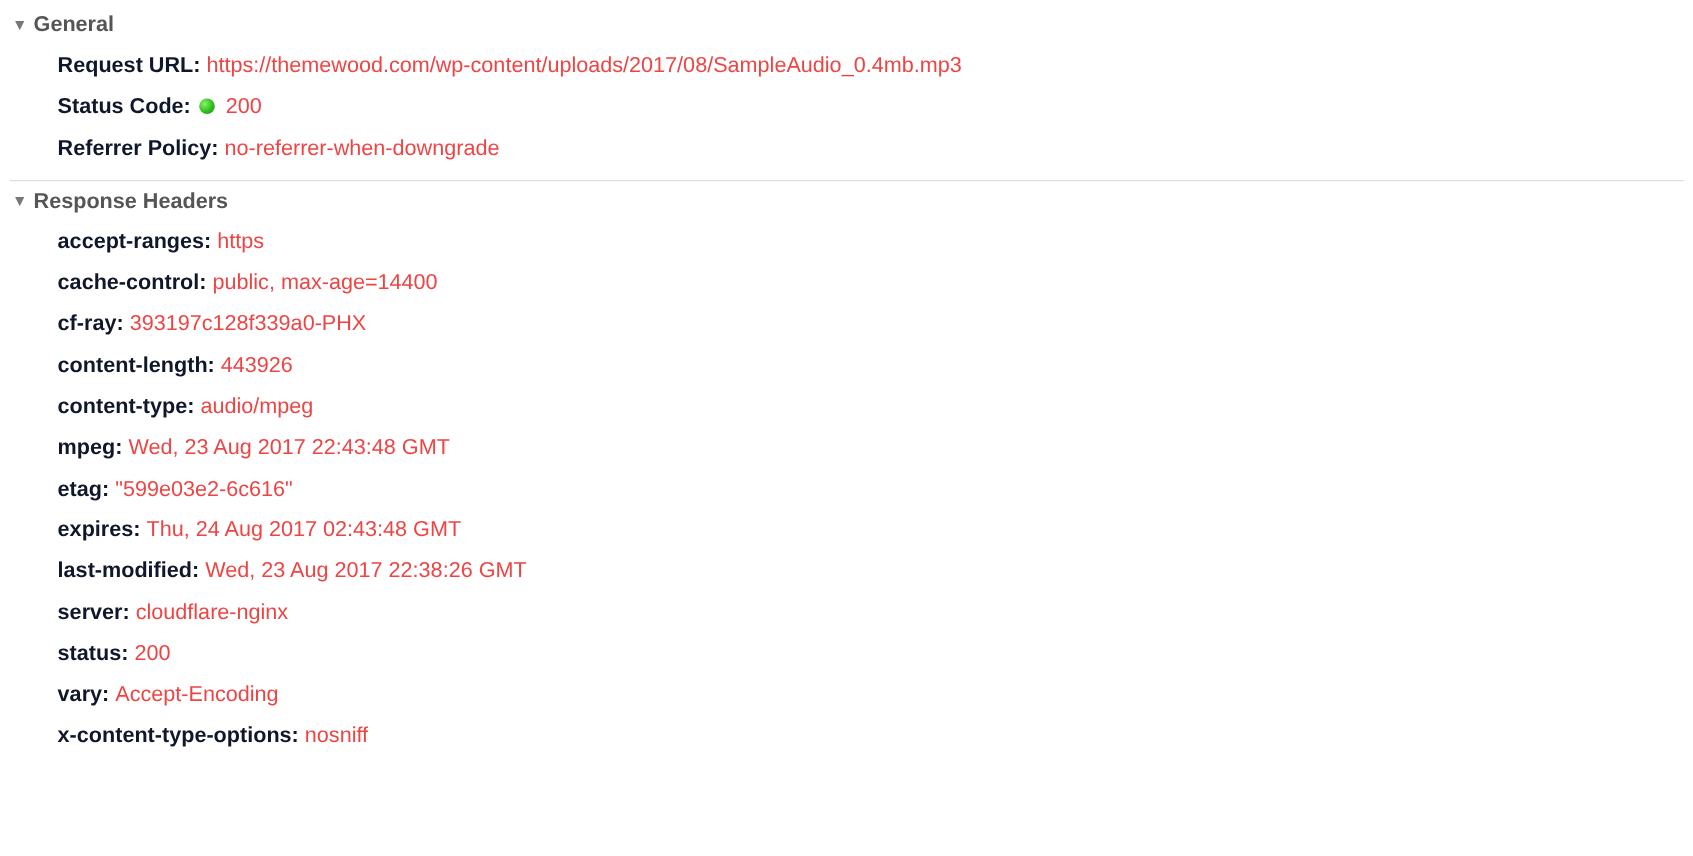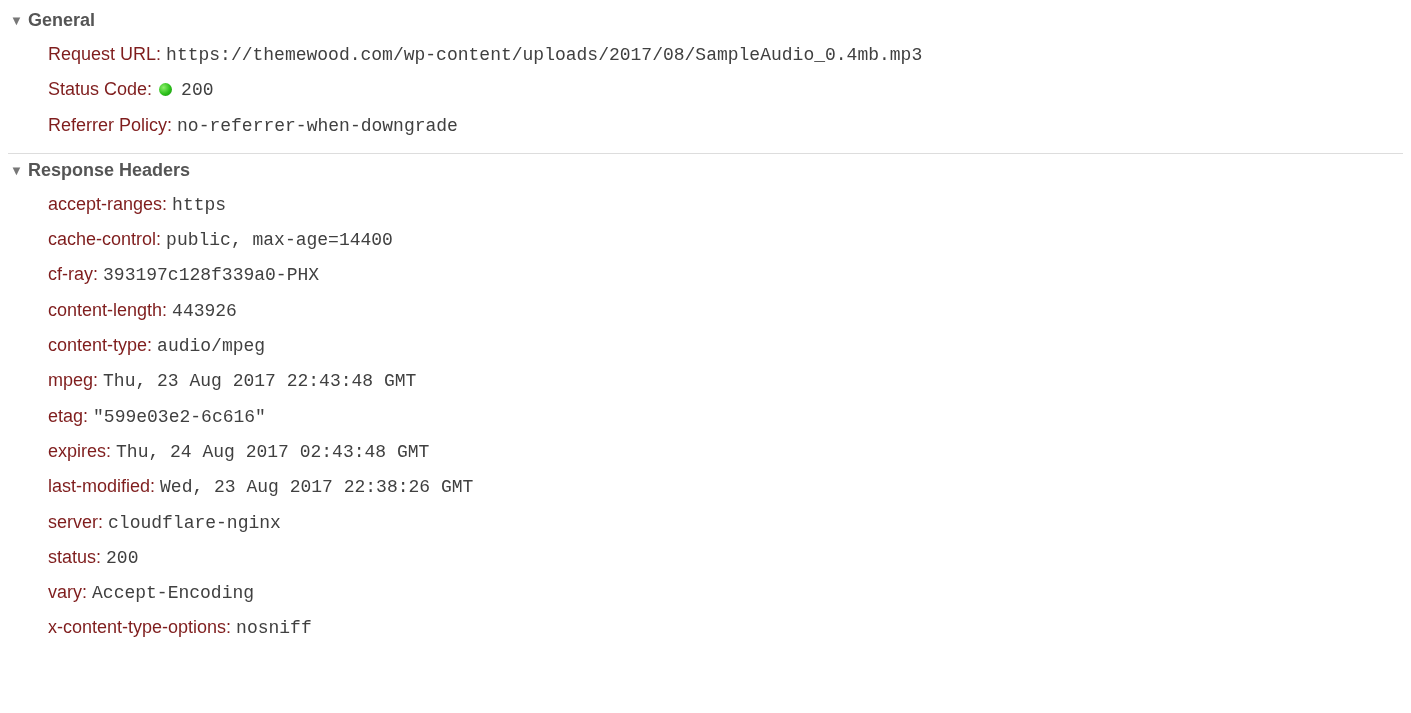--- a/index.html
+++ b/index.html
@@ -33,26 +33,26 @@
   }
   .section-body {
     padding: 2px 0 8px 0;
   }
   .row {
     position: relative;
     padding: 5px 10px 5px 48px;
     line-height: 1.35;
   }
   .klabel {
-    font-weight: 400;
-    color: #7f1d1d;
+    font-weight: 700;
+    color: #0f172a;
   }
   .kvalue {
-    font-family: Liberation Mono, monospace;
-    color: #404040;
+    font-family: Liberation Sans, sans-serif;
+    color: #ef4444;
     white-space: pre;
   }
   .status-dot {
     display: inline-block;
     width: 13px;
     height: 13px;
     border-radius: 50%;
     background: radial-gradient(circle at 35% 35%, #8bf06a 0%, #2bbf1a 55%, #1a8e10 100%);
     margin: 0 4px 0 2px;
     vertical-align: -1px;
@@ -124,21 +124,21 @@
       <span class="kvalue">443926</span>
     </div>
     <div class="row">
       <span class="klabel">content-type:</span>
       <span> </span>
       <span class="kvalue">audio/mpeg</span>
     </div>
     <div class="row">
       <span class="klabel">mpeg:</span>
       <span> </span>
-      <span class="kvalue">Thu, 23 Aug 2017 22:43:48 GMT</span>
+      <span class="kvalue">Wed, 23 Aug 2017 22:43:48 GMT</span>
     </div>
     <div class="row">
       <span class="klabel">etag:</span>
       <span> </span>
       <span class="kvalue">"599e03e2-6c616"</span>
     </div>
     <div class="row">
       <span class="klabel">expires:</span>
       <span> </span>
       <span class="kvalue">Thu, 24 Aug 2017 02:43:48 GMT</span>

